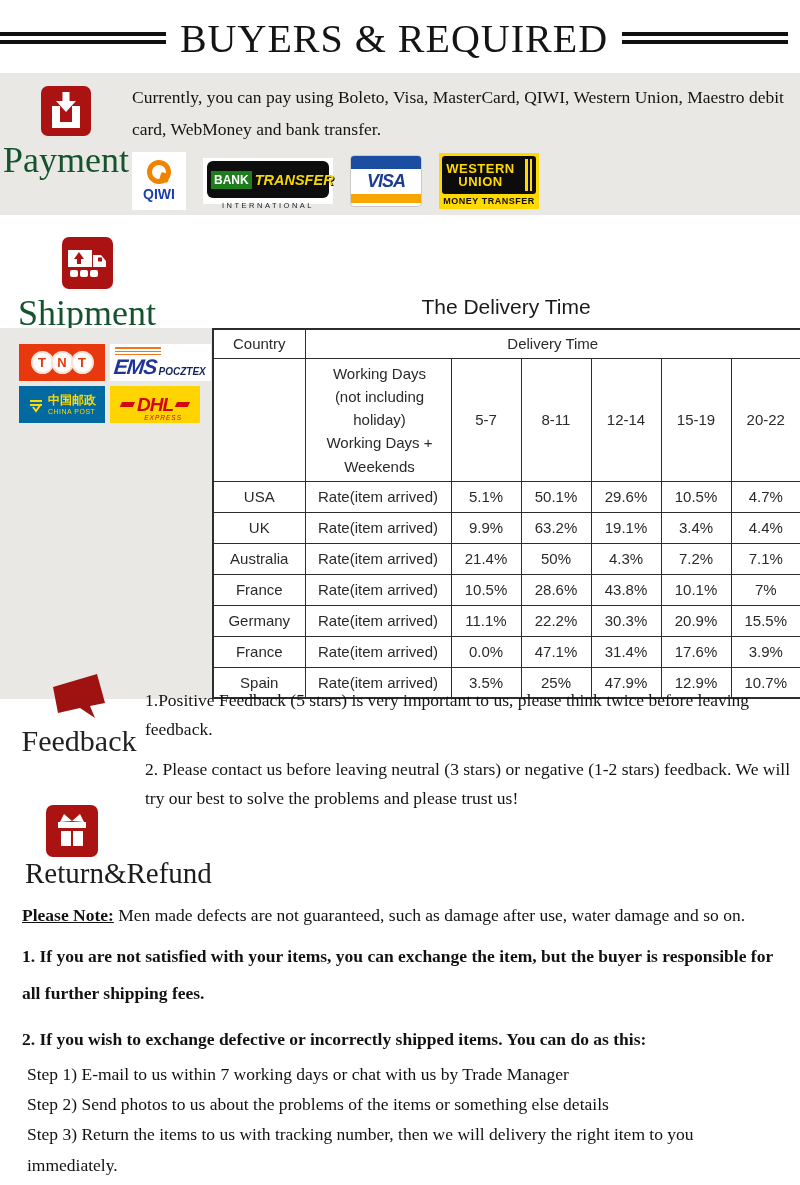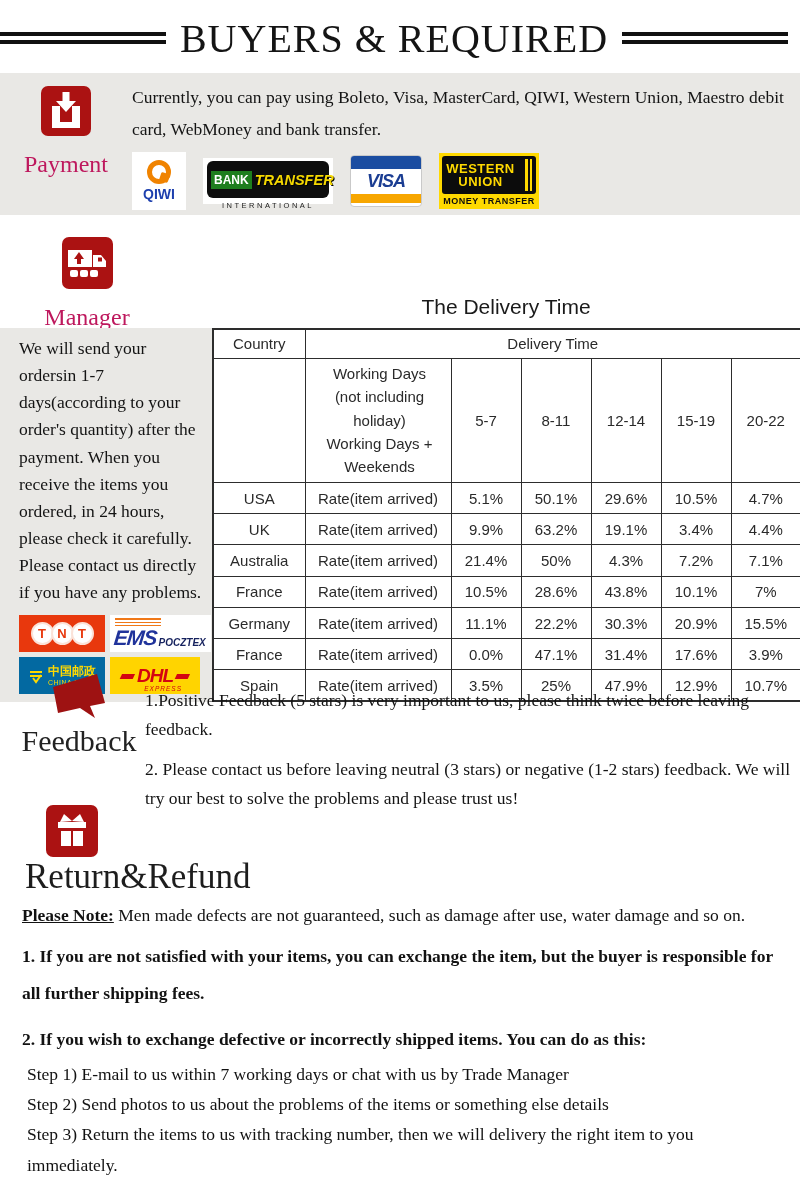--- a/index.html
+++ b/index.html
@@ -8,21 +8,21 @@
 
   
   .hdr { position:absolute; top:8px; left:0; width:788px; height:60px; display:flex; align-items:center; }
   .hdr-line { flex:1; height:12px; border-top:4px solid #111; border-bottom:4px solid #111; }
   .hdr-title { font-size:40px; letter-spacing:1px; color:#141414; padding:0 14px; white-space:nowrap; }
 
   
   .pay-band { position:absolute; top:73px; left:0; width:800px; height:142px; background:#e9e8e5; display:flex; }
   .icon-col { width:132px; display:flex; flex-direction:column; align-items:center; padding-top:13px; }
   .red-icon { width:50px; height:50px; background:#ab1212; border-radius:7px; display:flex; align-items:center; justify-content:center; }
-  .icon-label { font-size:24px; color:#be185d; margin-top:15px; }
+  .icon-label { font-size:36px; color:#14532d; margin-top:3px; }
   .pay-right { flex:1; padding-top:9px; }
   .pay-desc { width:652px; font-size:17.5px; line-height:1.8; color:#141414; }
   .pay-logos { display:flex; align-items:center; gap:17px; margin-top:6px; height:60px; }
 
   .logo-qiwi { width:54px; height:58px; background:#fff; display:flex; flex-direction:column; align-items:center; justify-content:center; }
   .qiwi-q { width:24px; height:24px; border:5px solid #f08300; border-radius:50%; position:relative; }
   .qiwi-q::after { content:""; position:absolute; right:-3px; bottom:-3px; width:9px; height:9px; background:#f08300; border-radius:2px; transform:rotate(18deg); }
   .qiwi-word { font-family:"Liberation Sans","DejaVu Sans",sans-serif; font-weight:bold; color:#1d3fae; font-size:14px; margin-top:2px; }
 
   .logo-bank { width:130px; height:46px; background:#fff; padding:3px 4px 0; text-align:center; }
@@ -79,21 +79,21 @@
   
   .fb { position:absolute; top:664px; left:0; width:800px; }
   .fb-icon-col { position:absolute; left:14px; top:6px; width:130px; text-align:center; }
   .fb-label { font-size:30px; color:#222; margin-top:-4px; }
   .fb-text { position:absolute; left:145px; top:22px; width:648px; font-size:17.5px; line-height:1.68; color:#141414; }
   .fb-item { margin-bottom:10px; }
 
   
   .rr { position:absolute; top:795px; left:0; width:800px; }
   .rr-icon { position:absolute; left:46px; top:10px; }
-  .rr-label { position:absolute; left:25px; top:62px; font-size:35px; color:#1d1d1d; }
+  .rr-label { position:absolute; left:25px; top:62px; font-size:29px; color:#1d1d1d; }
 
   .notes { position:absolute; top:901px; left:22px; width:762px; font-size:17.5px; color:#121212; }
   .note-line { line-height:1.6; }
   .note-strong { font-weight:bold;text-decoration:underline; }
   .bold-para { font-weight:bold; line-height:2.1; margin-top:9px; }
   .steps { margin-top:2px; }
   .step { padding-left:5px; line-height:1.72; }
 </style>
 </head>
 <body>
@@ -157,28 +157,27 @@
           <rect x="6" y="12" width="24" height="17" fill="#fff"></rect>
           <polygon points="12,21 22,21 17,14" fill="#ab1212"></polygon>
           <rect x="15" y="20" width="4" height="6" fill="#ab1212"></rect>
           <path d="M31 17 h8 l5 6 v6 h-13 z" fill="#fff"></path>
           <rect x="36" y="19.5" width="4" height="4" fill="#ab1212"></rect>
           <rect x="8" y="32" width="8" height="7" rx="2" fill="#fff"></rect>
           <rect x="18" y="32" width="8" height="7" rx="2" fill="#fff"></rect>
           <rect x="28" y="32" width="8" height="7" rx="2" fill="#fff"></rect>
         </svg>
       </div>
-      <div class="icon-label">Manager</div>
+      <div class="icon-label">Shipment</div>
     </div>
     <div class="delivery-title">The Delivery Time</div>
   </div>
 
   <div class="ship-main">
     <div class="ship-panel">
-      <div class="ship-note">We will send your ordersin 1-7 days(according to your order's quantity) after the payment. When you receive the items you ordered, in 24  hours, please check it carefully. Please  contact us directly if you have any problems.</div>
       <div class="carrier-grid">
         <div class="logo-tnt">
           <div class="tnt-circle">T</div>
           <div class="tnt-circle">N</div>
           <div class="tnt-circle">T</div>
         </div>
         <div class="logo-ems">
           <div class="ems-hatch"></div>
           <span class="ems-word">EMS</span>
           <span class="ems-sub">POCZTEX</span>

